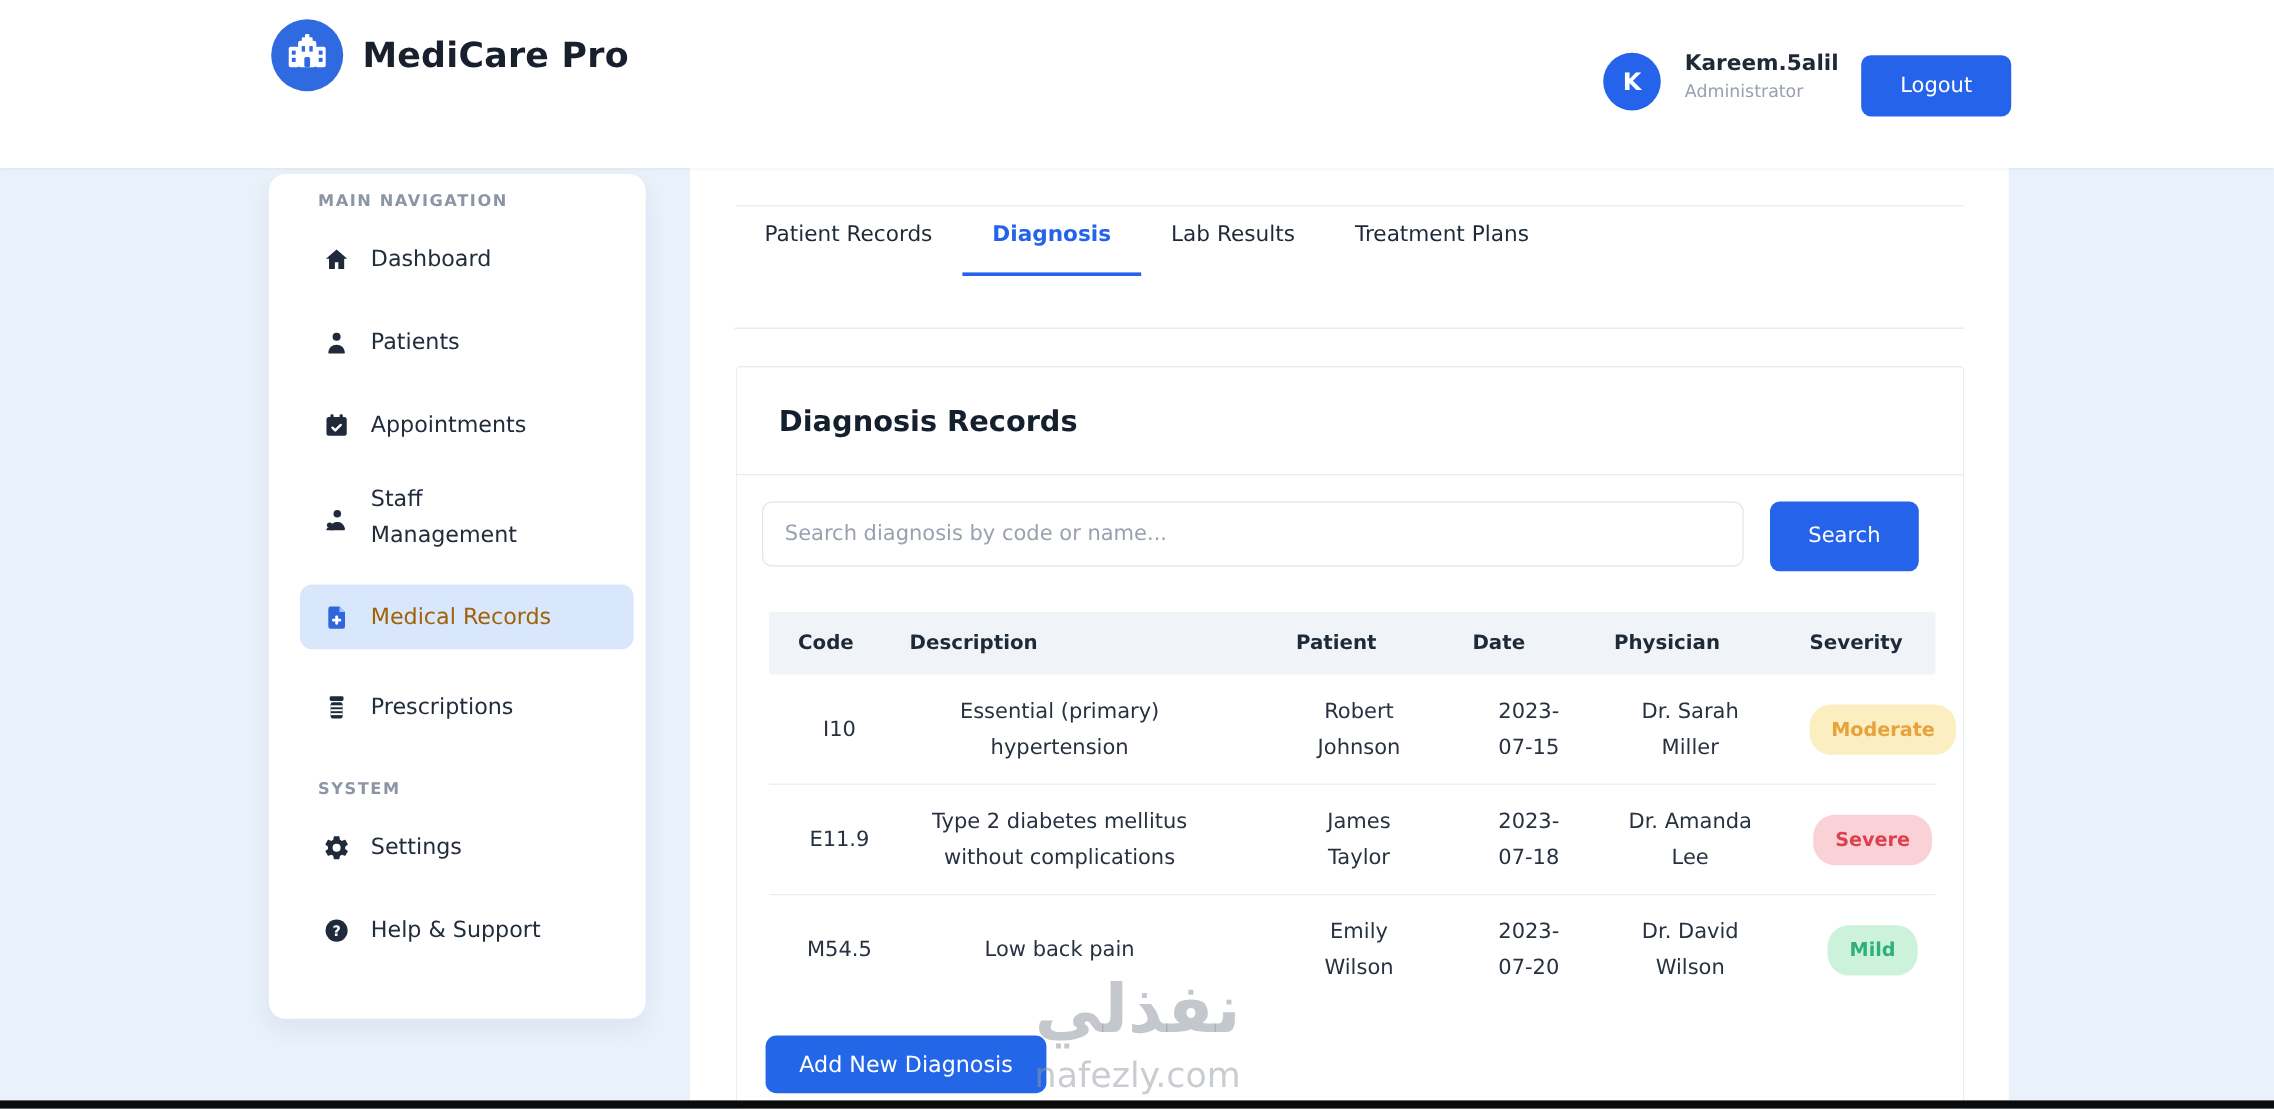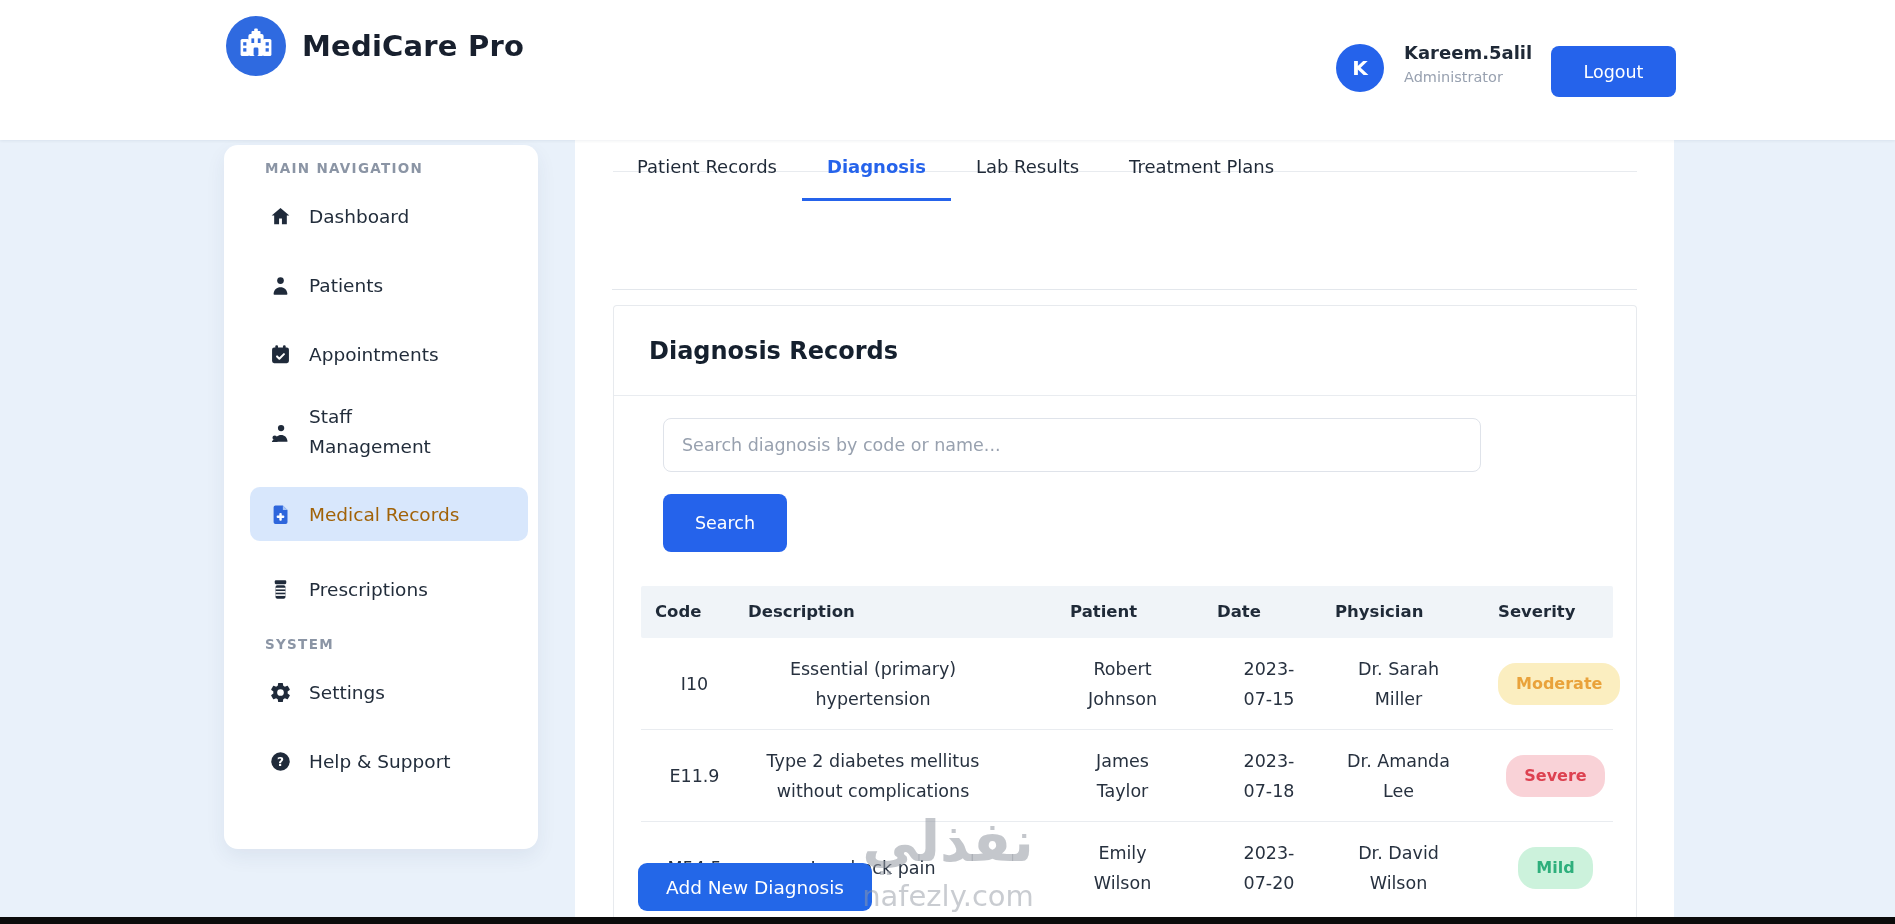--- a/index.html
+++ b/index.html
@@ -36,21 +36,21 @@
   
   .sidebar {
     position:absolute; left:224px; top:145px; width:314px; height:704px;
     background:#fff; border-radius:14px; box-shadow:0 8px 20px rgba(40,60,95,.07);
     padding:15px 0 0 0; z-index:4;
   }
   .nav-label {
     margin:0 0 6px 41px; font-size:13.5px; font-weight:600;
     color:#8b95a5; letter-spacing:1.3px;
   }
-  .nav-label.system { margin-top:12px; }
+  .nav-label.system { margin-top:26px; }
   .side-list { list-style:none; }
   .side-item {
     display:flex; align-items:center; gap:16px;
     height:69px; margin:0 10px 0 26px; padding-left:18px;
     font-size:18.5px; color:#222d3b; border-radius:10px; cursor:pointer;
   }
   .side-item .s-icon { width:25px; height:25px; flex:none; display:flex; align-items:center; justify-content:center; }
   .side-item.two-line { height:86px; }
   .side-item.two-line .s-label { line-height:30px; }
   .side-item.active {
@@ -58,50 +58,50 @@
   }
   .side-item.gap-top { margin-top:14px; }
   .s-label { white-space:pre-line; }
   
   .main-wrap {
     position:absolute; left:575px; top:140px; width:1099px; height:777px;
     background:#ffffff; z-index:3;
   }
   .top-hairline { position:absolute; left:38px; width:1024px; top:31px; height:1px; background:#e8ebef; }
   .tabs {
-    position:absolute; left:37px; top:16px; width:1025px; height:134px;
-    display:flex; align-items:flex-start; border-bottom:1px solid #e3e7ec;
+    position:absolute; left:37px; top:0; width:1025px; height:134px;
+    display:flex; align-items:center; border-bottom:1px solid #e3e7ec;
   }
   .tab {
     padding:0 25px 21px 25px; font-size:18px; color:#1f2937; cursor:pointer;
     border-bottom:3px solid transparent; margin-bottom:-2px; white-space:nowrap;
   }
   .tab.active { color:#2563eb; font-weight:600; border-bottom-color:#2563eb; }
   .panel {
     position:absolute; left:38px; top:165px; width:1024px; height:620px;
     background:#fff; border:1px solid #e7eaee; border-bottom:none; border-radius:4px 4px 0 0;
   }
   .panel-header { height:90px; border-bottom:1px solid #e9ecf0; display:flex; align-items:center; padding-left:35px; }
   .panel-title { font-size:24px; font-weight:700; color:#15202e; }
-  .search-row { display:flex; margin:22px 35px 0 49px; gap:22px;flex-direction:column; }
+  .search-row { display:flex; margin:22px 35px 0 21px; gap:22px; }
   .search-input {
     width:818px; height:54px; border:1px solid #dfe3ea; border-radius:8px;
     padding:0 18px; font-size:17.5px; font-family:inherit; color:#333; background:#fff;
   }
   .search-input::placeholder { color:#98a1af; }
   .search-btn {
     width:124px; height:58px; background:#2563eb; color:#fff; border:none; border-radius:8px;
     font-size:17.5px; font-family:inherit; cursor:pointer;
   }
   
   .table { margin:34px 27px 0 27px; width:972px; }
   .t-row { display:grid; grid-template-columns:93px 322px 147px 118px 163px 129px; align-items:center; }
   .t-head { background:#f0f4f8; height:52px; border-radius:2px; }
   .t-head .t-cell { font-weight:700; font-size:16.5px; color:#1f2a38; }
-  .t-cell { padding-left:14px; font-size:17.5px; color:#27313f; line-height:30px; }
+  .t-cell { padding-left:24px; font-size:17.5px; color:#27313f; line-height:30px; }
   .t-body .t-row { border-bottom:1px solid #e9ecf0; }
   .t-body .t-row:last-child { border-bottom:none; }
   .t-body .t-row { min-height:92px;text-align:center; }
   .cell-desc  { max-width:250px; }
   .cell-pat   { max-width:105px; }
   .cell-phys  { max-width:127px; }
   .cell-date  { white-space:pre-line; }
   .badge {
     display:inline-block; padding:6px 18px; border-radius:18px;
     font-size:16px; font-weight:600;

